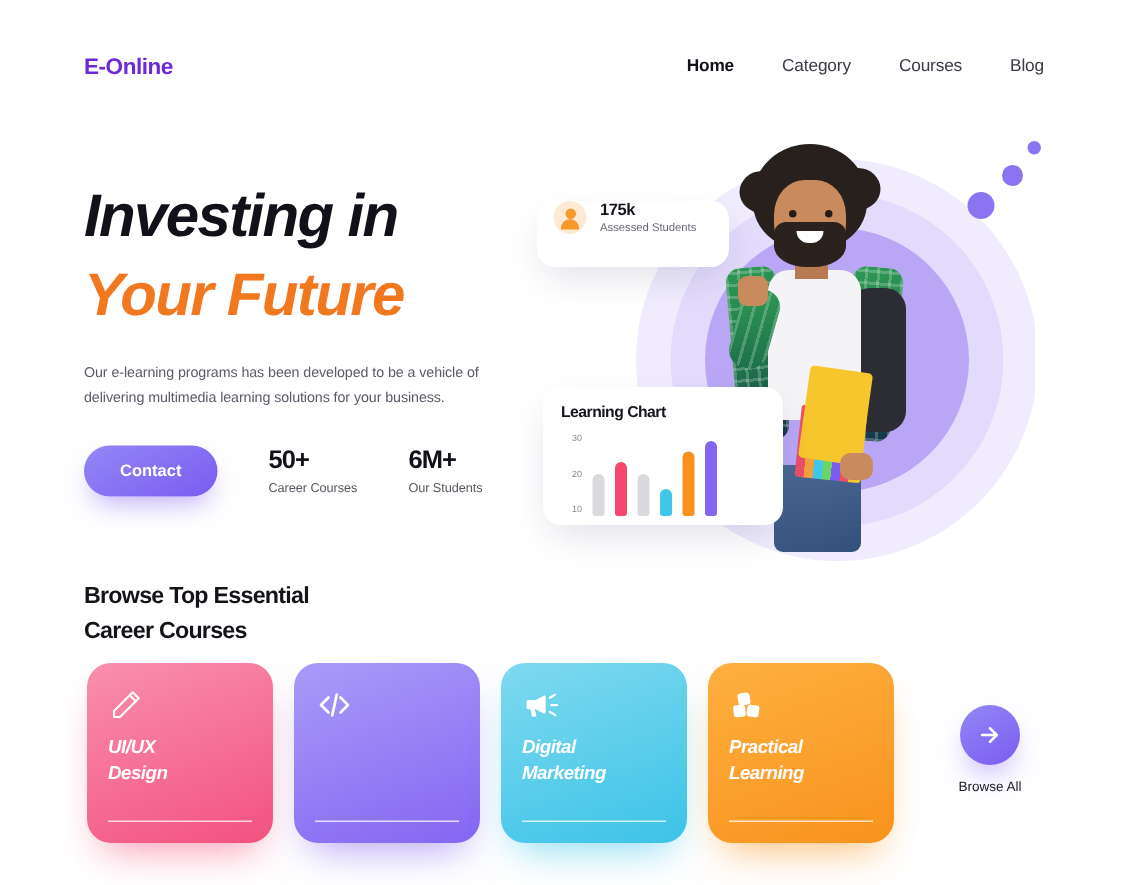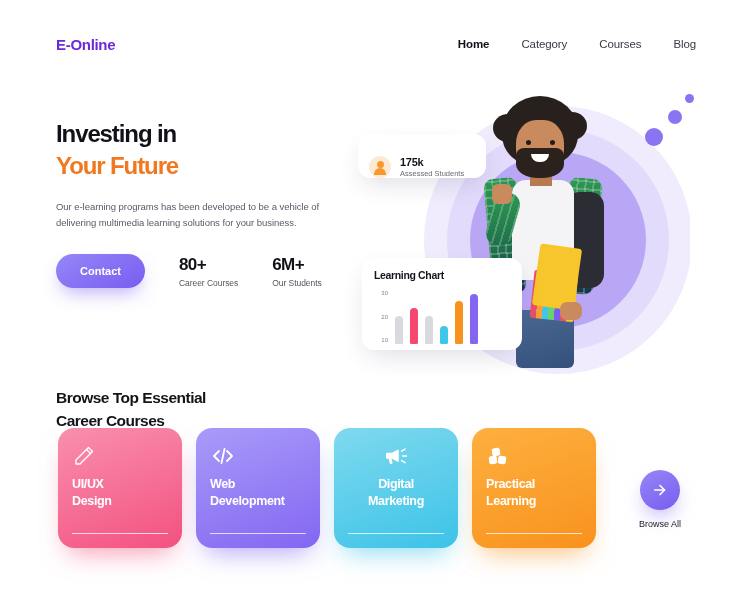--- a/index.html
+++ b/index.html
@@ -30,22 +30,22 @@
     color:#fff; font-size:11.5px; font-weight:700;
     border:none; border-radius:20px;
     padding:10px 19px; cursor:pointer;
     box-shadow:0 8px 16px -4px rgba(123,92,240,0.45);
     white-space:nowrap;
   }
 
   
   .hero-text { position:absolute; left:56px; top:118px; width:300px; }
   .hero-title {
-    font-size:24px; font-weight:700; line-height:1.33;
-    letter-spacing:-1.1px; color:#111119;
+    font-size:40px; font-weight:700; line-height:1.33;
+    letter-spacing:-1.1px; color:#111119;font-style:italic;
   }
   .hero-title .accent { color:#f2781f; display:block; }
   .hero-sub {
     margin-top:17px; font-size:9.5px; line-height:1.75;
     color:#5a5a68; letter-spacing:-0.05px;
   }
 
   .hero-actions { margin-top:22px; display:flex; align-items:center; gap:0; }
   .contact-btn {
     background:linear-gradient(150deg,#9487f7 0%,#7a5cf0 100%);
@@ -149,21 +149,21 @@
     background:linear-gradient(160deg,#4d6a96,#33507a); border-radius:6px;
   }
 
   
   .float-card {
     position:absolute; background:#fff; border-radius:12px;
     box-shadow:0 10px 26px -6px rgba(40,30,90,0.16);
   }
   .stats-card {
     left:358px; top:134px; width:128px; height:44px;
-    display:flex; align-items:flex-end; padding:0 11px; gap:9px;
+    display:flex; align-items:flex-start; padding:0 11px; gap:9px;
   }
   .person-icon {
     width:22px; height:22px; border-radius:50%;
     background:#fdead4; position:relative; flex:none;
   }
   .person-icon:before {
     content:""; position:absolute; left:7.5px; top:4.5px;
     width:7px; height:7px; border-radius:50%; background:#f7992b;
   }
   .person-icon:after {
@@ -184,36 +184,36 @@
     flex:1; display:flex; align-items:flex-end; gap:7px; padding-left:7px;
   }
   .bar { width:8px; border-radius:5px 5px 2px 2px; }
 
   
   .section-title {
     position:absolute; left:56px; top:386px;
     font-size:15.5px; font-weight:700; line-height:1.5;
     letter-spacing:-0.5px; color:#131319;
   }
-  .cards { position:absolute; left:58px; top:428px; display:flex; gap:14px; }
+  .cards { position:absolute; left:58px; top:442px; display:flex; gap:14px;font-style:italic; }
   .course-card {
     width:124px; height:120px; border-radius:16px;
     padding:16px 14px 0; color:#fff; position:relative; cursor:pointer;
   }
   .course-icon { height:26px; margin-bottom:6px; }
   .course-label {
     font-size:12.5px; font-weight:700; line-height:1.35; letter-spacing:-0.35px;
   }
   .course-rule {
     position:absolute; left:14px; right:14px; bottom:14px;
     height:1px; background:rgba(255,255,255,0.75);
   }
   .c-pink   { background:linear-gradient(160deg,#f98fae 0%,#f3527f 100%); box-shadow:0 14px 26px -10px rgba(243,82,127,0.6); }
   .c-purple { background:linear-gradient(160deg,#a99bf9 0%,#8466f2 100%); box-shadow:0 14px 26px -10px rgba(132,102,242,0.6); }
-  .c-cyan   { background:linear-gradient(160deg,#7fd9ef 0%,#3cc3e8 100%); box-shadow:0 14px 26px -10px rgba(60,195,232,0.6);text-align:center; }
+  .c-cyan   { background:linear-gradient(160deg,#7fd9ef 0%,#3cc3e8 100%); box-shadow:0 14px 26px -10px rgba(60,195,232,0.6); }
   .c-orange { background:linear-gradient(160deg,#fdb040 0%,#f9921d 100%); box-shadow:0 14px 26px -10px rgba(249,146,29,0.6); }
 
   .browse { position:absolute; left:630px; top:470px; width:60px; text-align:center; }
   .browse-circle {
     width:40px; height:40px; margin:0 auto; border-radius:50%;
     background:linear-gradient(150deg,#9487f7 0%,#7a5cf0 100%);
     display:flex; align-items:center; justify-content:center;
     box-shadow:0 10px 20px -6px rgba(123,92,240,0.55); cursor:pointer;
   }
   .browse-label { margin-top:9px; font-size:9px; font-weight:400; color:#1a1a22; }
@@ -234,21 +234,21 @@
 <div class="hero-text">
   <h1 class="hero-title">
     <span>Investing in</span><br>
     <span class="accent">Your Future</span>
   </h1>
   <p class="hero-sub">Our e-learning programs has been developed to be a vehicle of delivering multimedia learning solutions for your business.</p>
 
   <div class="hero-actions">
     <button class="contact-btn">Contact</button>
     <div class="stat">
-      <div class="stat-value">80+</div>
+      <div class="stat-value">50+</div>
       <div class="stat-label">Career Courses</div>
     </div>
     <div class="stat">
       <div class="stat-value">6M+</div>
       <div class="stat-label">Our Students</div>
     </div>
   </div>
 </div>
 
 <div class="hero-visual">
@@ -331,24 +331,20 @@
   </div>
 
   <div class="course-card c-purple">
     <div class="course-icon">
       <svg width="26" height="24" viewBox="0 0 26 24" fill="none" stroke="#fff" stroke-width="1.8" stroke-linecap="round" stroke-linejoin="round">
         <path d="M9 7l-5 5 5 5"></path>
           <path d="M17 7l5 5-5 5"></path>
           <path d="M14.5 5l-3 14"></path>
       </svg>
     </div>
-    <div class="course-label">
-      <span>Web</span><br>
-      <span>Development</span>
-    </div>
     <div class="course-rule"></div>
   </div>
 
   <div class="course-card c-cyan">
     <div class="course-icon">
       <svg width="26" height="24" viewBox="0 0 26 24" fill="#fff">
         <path d="M3 10.5v3.2c0 .6.5 1.1 1.1 1.1h1.5l1 4.3c.1.5.5.8 1 .8h1c.6 0 1.1-.6.9-1.2l-1-3.9h.6l5.4 2.9c.6.3 1.3-.1 1.3-.8V6.6c0-.7-.7-1.1-1.3-.8L9.1 8.7H4.1c-.6 0-1.1.5-1.1 1.1z"></path>
         <path d="M18.6 7.2l3.4-2.1M19.6 12h3.9M18.6 16.6l3.5 2.1" stroke="#fff" stroke-width="1.5" stroke-linecap="round" fill="none"></path>
       </svg>
     </div>

